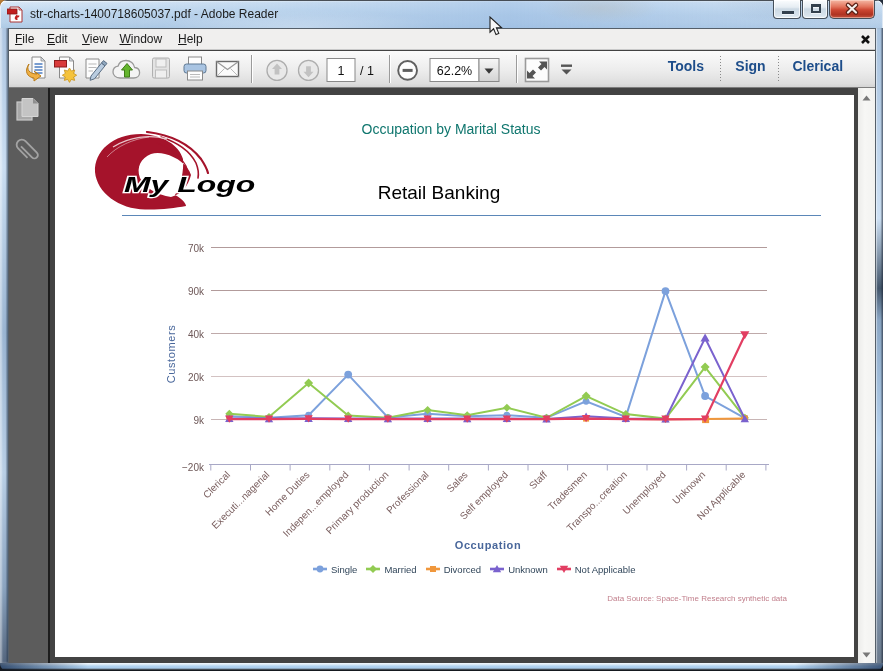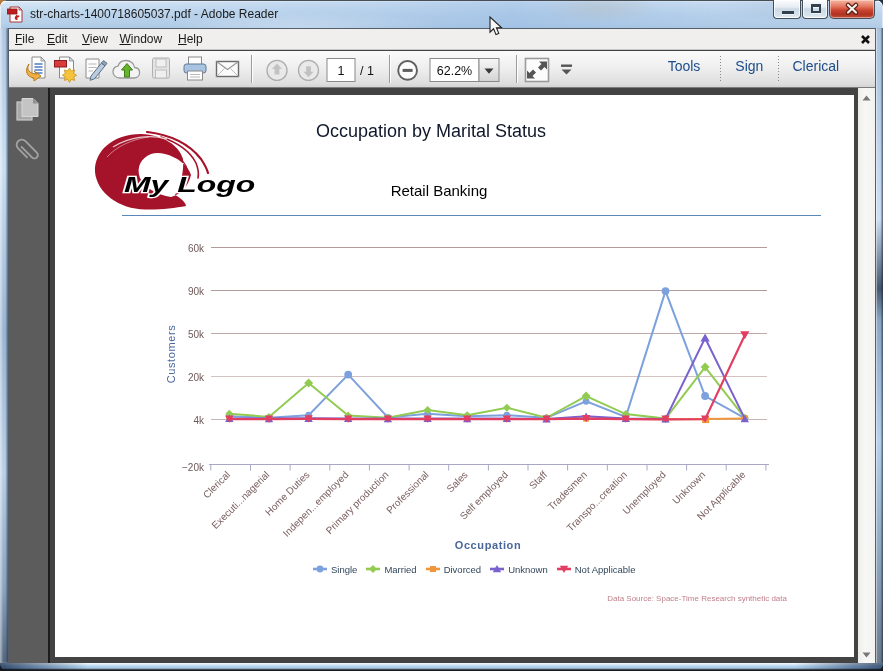--- a/index.html
+++ b/index.html
@@ -48,33 +48,33 @@
 #client { left:8px; top:28px; width:868px; height:635px; background:#434343;
   border:1px solid #555f69; border-bottom:none;padding-left:16px; }
 #menubar { left:0; top:0; width:866px; height:21px; background:#f0efee; border-bottom:1px solid #c9c9c9;
   font-size:12px; color:#1a1a1a; }
 #menubar span { position:absolute; top:3px; }
 #menubar u { text-decoration:underline; }
 #toolbar { left:0; top:22px; width:866px; height:37px;
   background:linear-gradient(#fbfbfb 0%,#ececec 55%,#dedede 90%,#d4d4d4 100%);
   border-bottom:1px solid #7d7d7d; }
 .tsep { position:absolute; top:4px; width:1px; height:28px; background:#9b9b9b; box-shadow:1px 0 0 #fff; }
-.trlabel { position:absolute; top:7px; font-size:14px; font-weight:normal; color:#1d4d8a; }
+.trlabel { position:absolute; top:7px; font-size:14px; font-weight:bold; color:#1d4d8a; }
 .tdot { position:absolute; top:5px; width:1px; height:27px;
   background-image:linear-gradient(#8a8a8a 50%, transparent 50%); background-size:1px 3px; }
 
 
 #docarea { left:0; top:59px; width:866px; height:575px; background:#434343; }
 #sidebar { left:0; top:0; width:41px; height:575px; background:#5c5c5c; border-right:2px solid #1d1d1d; }
 #page { left:46px; top:7px; width:799px; height:562px; background:#fff; }
 #vscroll { left:849px; top:0; width:17px; height:575px; background:linear-gradient(90deg,#ececea,#f7f7f5 40%,#f2f2f0); }
 
 
-#ptitle1 { left:376px; top:26px; transform:translateX(-50%); font-size:18px; color:#0f172a; }
-#ptitle2 { left:384px; top:86.5px; transform:translateX(-50%); font-size:15px; color:#000; }
+#ptitle1 { left:396px; top:26px; transform:translateX(-50%); font-size:14px; color:#0f766e; }
+#ptitle2 { left:384px; top:86.5px; transform:translateX(-50%); font-size:19px; color:#000; }
 #prule { left:67px; top:120px; width:699px; height:1px; background:#5b87b8; }
 #datasrc { right:67px; top:498.5px; font-size:8px; color:#c2808d;text-align:right; }
 #dload { right:40px; top:523px; font-size:10.8px; font-weight:bold; color:#000; }
 
 
 .xlab { position:absolute; top:373.5px; font-size:10px; color:#7b6060; white-space:nowrap;
   transform:rotate(-45deg); transform-origin:100% 0; }
 #xaxis-title { left:433px; top:443.5px; transform:translateX(-50%); font-size:11px; color:#49679b; letter-spacing:.6px;font-weight:bold; }
 #yaxis-title { left:116px; top:259px; transform:translate(-50%,-50%) rotate(-90deg); font-size:11px; color:#49679b; letter-spacing:.6px; }
 .ylab { position:absolute; right:650px; font-size:10px; color:#6e5858; text-align:right; }
@@ -361,25 +361,25 @@
                 <path d="M412.2 327.8 l-4.2 -7.4 h8.4 z"></path>
                 <path d="M451.9 327.8 l-4.2 -7.4 h8.4 z"></path>
                 <path d="M491.5 327.8 l-4.2 -7.4 h8.4 z"></path>
                 <path d="M531.1 327.3 l-4.2 -7.4 h8.4 z"></path>
                 <path d="M570.8 327.8 l-4.2 -7.4 h8.4 z"></path>
                 <path d="M610.5 328 l-4.2 -7.4 h8.4 z"></path>
                 <path d="M650.1 327.8 l-4.2 -7.4 h8.4 z"></path>
                 <path d="M689.8 244.2 l-4.6 -8 h9.2 z"></path>
             </g>
           </svg>
-          <div class="ylab abs" style="top:148px">60k</div>
+          <div class="ylab abs" style="top:148px">70k</div>
           <div class="ylab abs" style="top:191px">90k</div>
-          <div class="ylab abs" style="top:233.5px">50k</div>
+          <div class="ylab abs" style="top:233.5px">40k</div>
           <div class="ylab abs" style="top:276.5px">20k</div>
-          <div class="ylab abs" style="top:319.5px">4k</div>
+          <div class="ylab abs" style="top:319.5px">9k</div>
           <div class="ylab abs" style="top:366.5px">−20k</div>
           <div id="yaxis-title" class="abs">Customers</div>
           <div id="xaxis-title" class="abs">Occupation</div>
           <div class="xlab" style="right:629.7px">Clerical</div>
           <div class="xlab" style="right:590px">Executi...nagerial</div>
           <div class="xlab" style="right:550.4px">Home Duties</div>
           <div class="xlab" style="right:510.8px">Indepen...employed</div>
           <div class="xlab" style="right:471.1px">Primary production</div>
           <div class="xlab" style="right:431.4px">Professional</div>
           <div class="xlab" style="right:391.8px">Sales</div>

